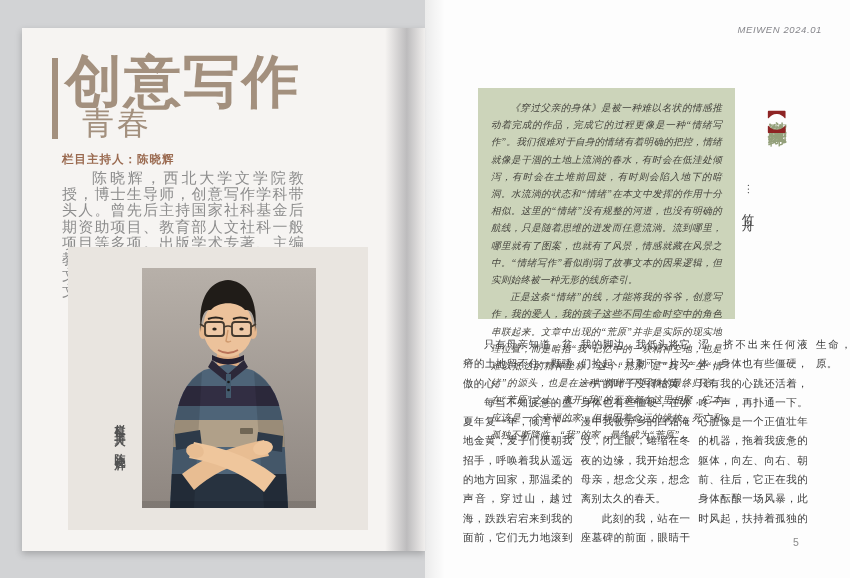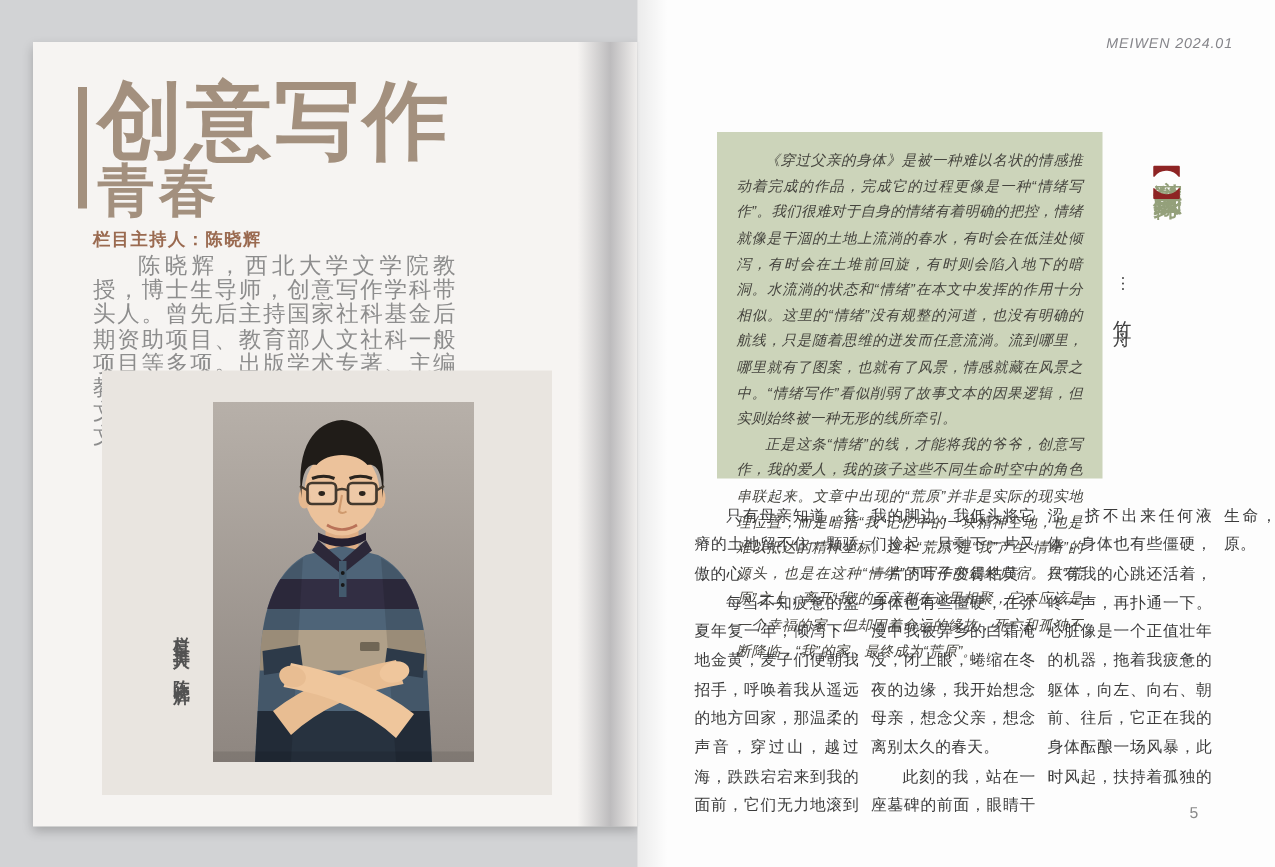--- a/index.html
+++ b/index.html
@@ -23,22 +23,22 @@
     position:absolute;left:425px;top:0;width:20px;height:578px;pointer-events:none;
     background:linear-gradient(to right,rgba(0,0,0,.07),rgba(0,0,0,0));
   }
   .title-bar{position:absolute;left:30px;top:30px;width:6px;height:81px;background:var(--accent_taupe,#a3907e);}
   .page-title{
     position:absolute;left:43px;top:22px;
     font-size:57px;font-weight:bold;letter-spacing:2px;line-height:1.1;
     color:var(--accent_taupe,#a3907e);
   }
   .page-subtitle{
-    position:absolute;left:43px;top:74px;
-    font-size:38px;font-weight:bold;letter-spacing:3px;
+    position:absolute;left:60px;top:74px;
+    font-size:32px;font-weight:normal;letter-spacing:3px;
     color:var(--accent_taupe,#a3907e);
   }
   .host-label{
     position:absolute;left:40px;top:124px;
     font-size:11.5px;font-weight:bold;letter-spacing:1px;
     color:var(--host_brown,#9a6a50);
   }
   .host-bio{
     position:absolute;left:40px;top:142px;width:242px;margin:0;
     font-size:15px;line-height:16.2px;letter-spacing:.3px;
@@ -56,21 +56,21 @@
   .journal-header{
     position:absolute;right:28px;top:24px;
     font-size:9.5px;font-style:italic;letter-spacing:.6px;color:#85858a;
   }
   .note-box{
     position:absolute;left:53px;top:88px;width:257px;height:231px;box-sizing:border-box;
     background:var(--box_green,#ccd4ba);padding:11px 13px 10px 13px;
   }
   .note-box p{
     margin:0;text-indent:2em;
-    font-family:Liberation Sans, sans-serif;font-style:italic;
+    font-family:Liberation Serif, serif;font-style:italic;
     font-size:9.6px;line-height:17.2px;letter-spacing:.2px;
     color:var(--note_text,#45443e);text-align:justify;
   }
   .article-title{
     position:absolute;left:340px;top:104px;height:180px;
     writing-mode:vertical-rl;
     font-family:"Liberation Serif","DejaVu Serif",serif;
     font-size:20px;letter-spacing:1px;
     color:var(--title_green,#94a07b);
   }

